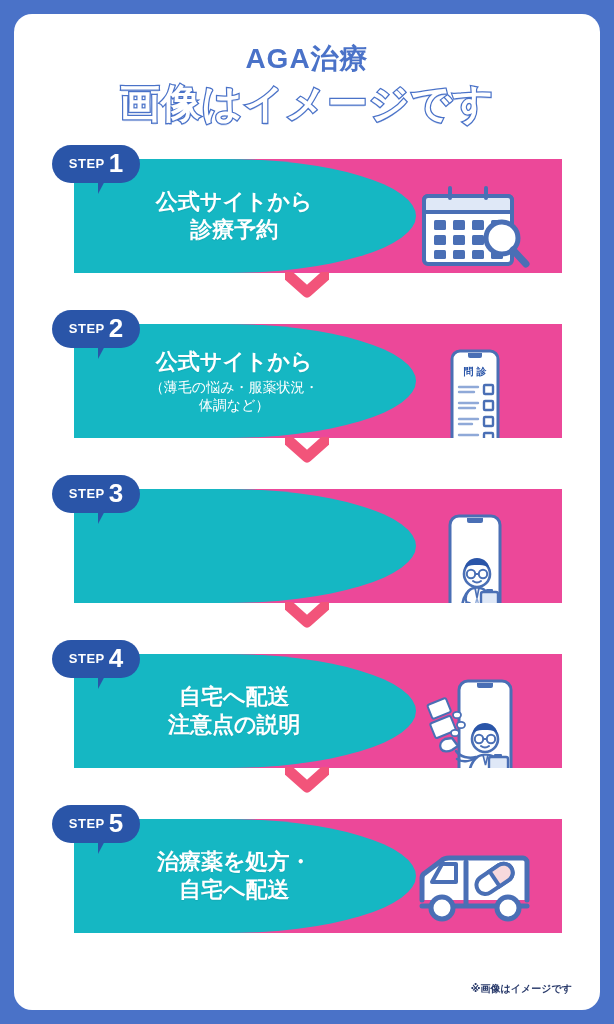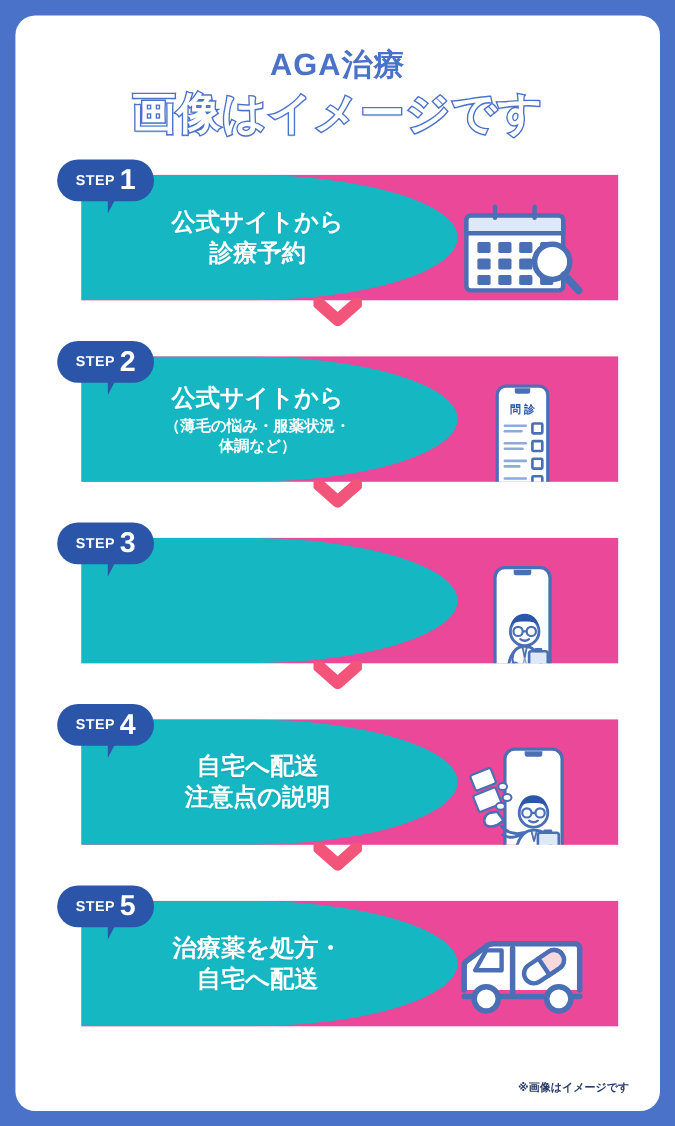--- a/index.html
+++ b/index.html
@@ -80,21 +80,21 @@
   }
   .card-title {
     font-size:22px;
     font-weight:bold;
     line-height:1.28;
     white-space:pre-line;
     text-shadow:0 1px 1px rgba(0,0,0,.07);
   }
   .card-sub {
     font-size:14px;
-    font-weight:bold;
+    font-weight:normal;
     line-height:1.3;
     white-space:pre-line;
     margin-top:2px;
   }
   .card-icon {
     position:absolute;
     right:4px; top:0;
     width:34%;
     height:100%;
     display:flex;

